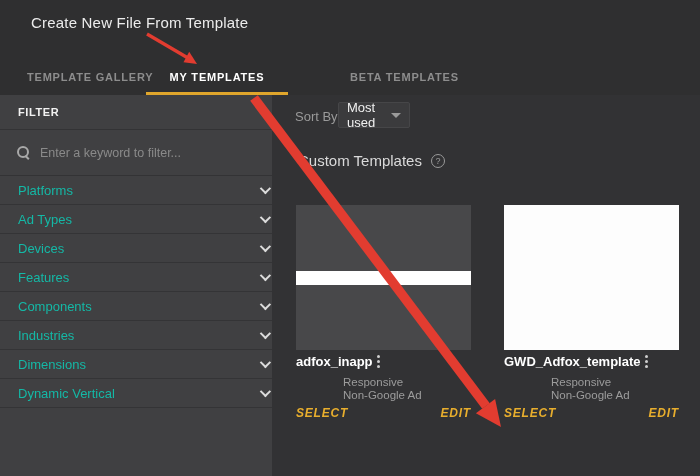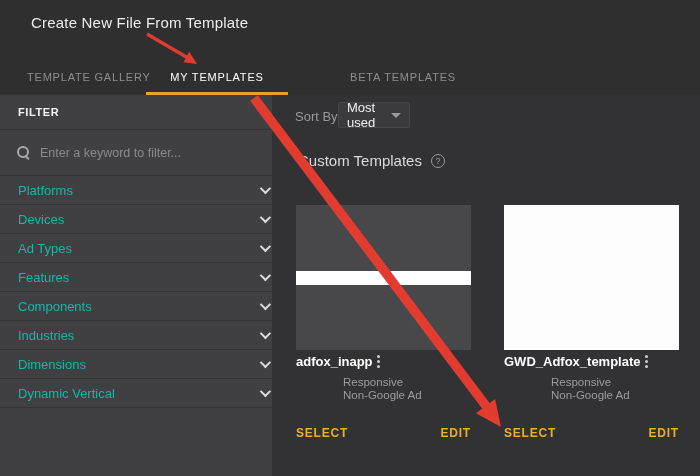--- a/index.html
+++ b/index.html
@@ -1,21 +1,21 @@
 <!DOCTYPE html>
 <html><head>
 <meta charset="utf-8">
 <style>
   html,body{margin:0;padding:0;background:#1d1d1e;}
   *{box-sizing:border-box;font-family:"Liberation Sans",sans-serif;}
   .app{position:relative;width:700px;height:476px;background:#2f2f30;overflow:hidden;}
 
   
   .dialog-title{position:absolute;left:31px;top:14px;font-size:15px;color:#ececec;letter-spacing:.2px;}
-  .tab{position:absolute;top:71px;font-size:11px;font-weight:normal;letter-spacing:.8px;color:#8d8d8d;cursor:pointer;}
+  .tab{position:absolute;top:71px;font-size:11px;font-weight:bold;letter-spacing:.8px;color:#8d8d8d;cursor:pointer;}
   .tab.t1{left:27px;}
   .tab.t2{left:146px;width:142px;text-align:center;color:#ffffff;}
   .tab.t3{left:323px;padding-left:27px;}
   .tab-underline{position:absolute;left:146px;top:92px;width:142px;height:3px;background:#e0a62c;}
 
   
   .main{position:absolute;left:0;top:95px;width:700px;height:381px;}
   .sidebar{position:absolute;left:0;top:0;width:288px;height:381px;background:#404042;}
   .panel{position:absolute;left:272px;top:0;width:428px;height:381px;background:#323234;}
 
@@ -46,21 +46,21 @@
   .card.c2{left:232px;}
   .thumb{width:175px;height:145px;cursor:pointer;position:relative;}
   .thumb.dark{background:#48484a;}
   .thumb.light{background:#fdfdfd;}
   .thumb-stripe{position:absolute;left:0;top:66px;width:175px;height:14px;background:#ffffff;}
   .card-title-row{margin-top:3px;height:16px;display:flex;align-items:center;justify-content:flex-start;}
   .card-title{font-size:13px;font-weight:bold;color:#ffffff;}
   .kebab{display:flex;flex-direction:column;gap:2px;padding:1px 4px;cursor:pointer;}
   .kebab i{width:3px;height:3px;border-radius:50%;background:#cfcfcf;}
   .card-meta{margin-top:7px;font-size:11.5px;line-height:13px;color:#9c9c9c;margin-left:47px;}
-  .card-actions{margin-top:24px;display:flex;justify-content:space-between;align-items:center;}
+  .card-actions{margin-top:4px;display:flex;justify-content:space-between;align-items:center;font-style:italic;}
   .btn{font-size:12px;font-weight:bold;letter-spacing:.8px;color:#e8ae2d;cursor:pointer;}
 
   .overlay{position:absolute;left:0;top:0;width:700px;height:476px;pointer-events:none;z-index:10;}
 </style>
 </head>
 <body>
 
 <div class="app">
 
   <div class="dialog-title">Create New File From Template</div>
@@ -78,25 +78,25 @@
       </div>
       <div class="search-row">
         <span class="search-icon"></span>
         <input class="search-input" value="" placeholder="Enter a keyword to filter..." style="">
       </div>
       <div class="acc-row">
         <span class="lbl">Platforms</span>
         <span class="chev"></span>
       </div>
       <div class="acc-row">
-        <span class="lbl">Devices</span>
+        <span class="lbl">Ad Types</span>
         <span class="chev"></span>
       </div>
       <div class="acc-row">
-        <span class="lbl">Ad Types</span>
+        <span class="lbl">Devices</span>
         <span class="chev"></span>
       </div>
       <div class="acc-row">
         <span class="lbl">Features</span>
         <span class="chev"></span>
       </div>
       <div class="acc-row">
         <span class="lbl">Components</span>
         <span class="chev"></span>
       </div>

